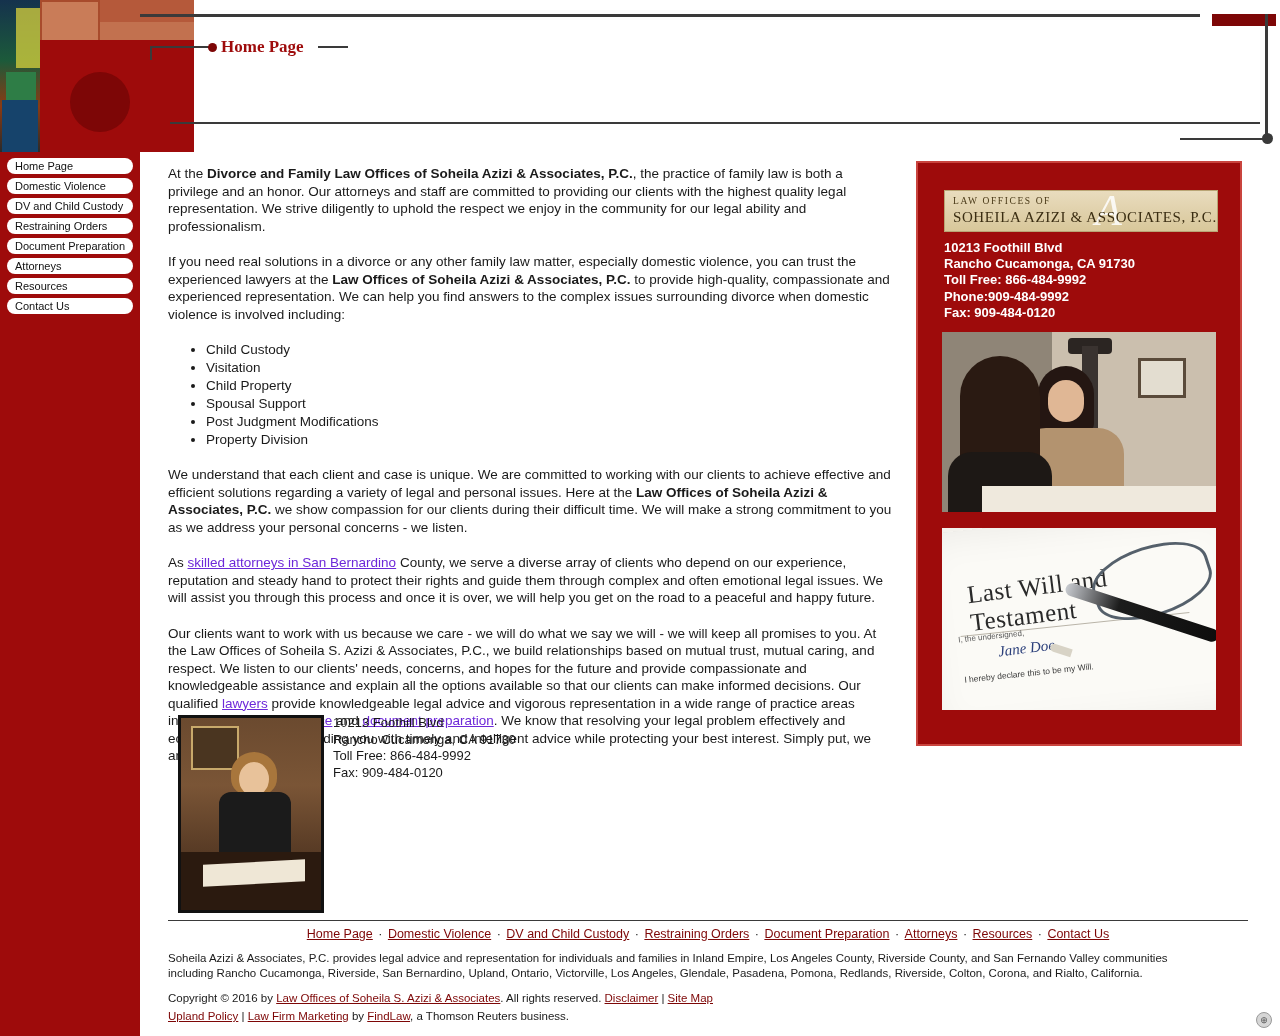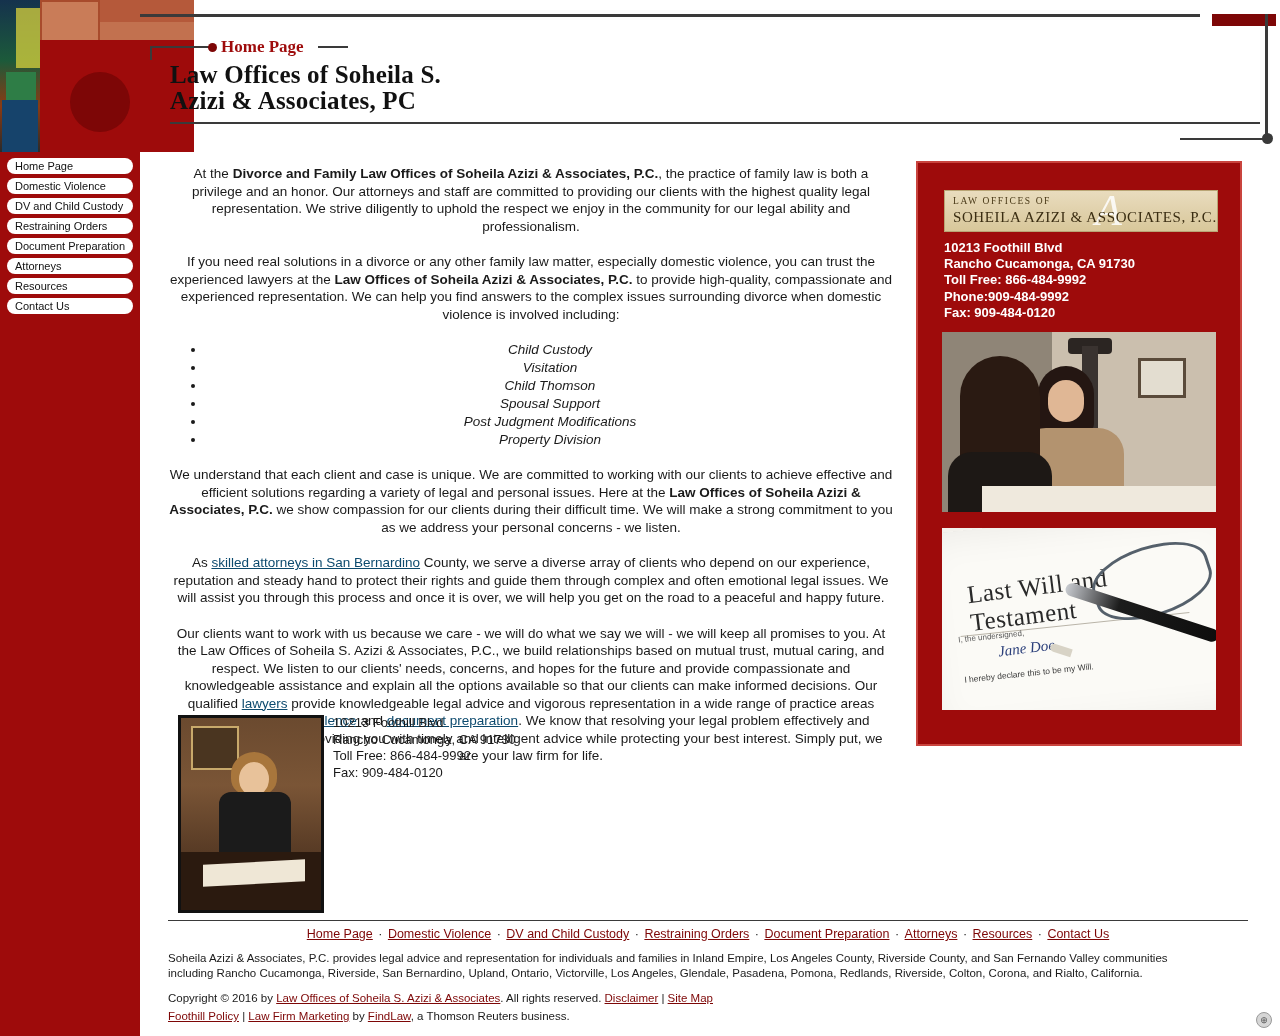--- a/index.html
+++ b/index.html
@@ -105,29 +105,29 @@
     line-height: 16px;
     padding-left: 8px;
     text-decoration: none;
     white-space: nowrap;
     overflow: hidden;
   }
 
   
   .main {
     position: absolute; left: 168px; top: 165px; width: 726px;
-    font-size: 13.5px; line-height: 17.5px; color: #1a1a1a; text-align: center;
+    font-size: 13.5px; line-height: 17.5px; color: #1a1a1a;
   }
   .main p { margin: 0 0 18px 0; }
   .main strong { font-weight: 700; }
   .main ul { margin: 0 0 18px 0; padding-left: 38px; }
   .main li { margin: 0 0 1px 0; font-size: 13.5px; line-height: 17px; }
-  .main a { color: #0c4a6e; }
-
-  .bullets-wrap { margin-top: -4px; font-style: italic; }
+  .main a { color: #6d28d9; }
+
+  .bullets-wrap { margin-top: -4px; }
 
   
   .photo-addr {
     position: absolute; left: 178px; top: 715px; width: 520px;
   }
   .attorney-photo {
     width: 146px; height: 198px; float: left;
     border: 3px solid #111;
     background: linear-gradient(180deg,#6b4a2f 0%, #7a5536 35%, #3a2416 100%);
     position: relative; overflow: hidden;
@@ -304,24 +304,20 @@
   <div class="topline-v"></div>
   <div class="topline-h2"></div>
   <div class="topline-h3"></div>
   <div class="topline-v2"></div>
   <div class="topline-h4"></div>
   <div class="dot-left"></div>
   <div class="dot-right"></div>
 
   <div class="home-page-label">Home Page</div>
 
-  <div class="firm-title">
-    <span>Law Offices of Soheila S.</span><br>
-    <span>Azizi &amp; Associates, PC</span>
-  </div>
   <div class="title-rule"></div>
 
   <div class="nav">
     <a class="nav-item" href="#">Home Page</a>
     <a class="nav-item" href="#">Domestic Violence</a>
     <a class="nav-item" href="#">DV and Child Custody</a>
     <a class="nav-item" href="#">Restraining Orders</a>
     <a class="nav-item" href="#">Document Preparation</a>
     <a class="nav-item" href="#">Attorneys</a>
     <a class="nav-item" href="#">Resources</a>
@@ -329,21 +325,21 @@
   </div>
 
   <div class="main">
     <p><span>At the </span><strong>Divorce and Family Law Offices of Soheila Azizi &amp; Associates, P.C.</strong><span>,   the practice of family law is both a privilege and an honor.  Our attorneys  and staff are committed to providing our clients with the highest  quality legal representation.  We strive diligently to uphold the  respect we enjoy in the community for our legal ability and  professionalism.</span></p>
 
     <p><span>If  you need real solutions in a divorce or any other family law matter, especially domestic violence, you can trust the experienced lawyers at  the </span><strong>Law Offices of Soheila Azizi &amp; Associates, P.C.</strong><span> to provide high-quality, compassionate and experienced representation.   We can help you find answers to the complex issues surrounding divorce when domestic violence is involved including:</span></p>
 
     <ul class="bullets-wrap">
       <li>Child Custody</li>
       <li>Visitation</li>
-      <li>Child Thomson</li>
+      <li>Child Property</li>
       <li>Spousal Support</li>
       <li>Post Judgment Modifications</li>
       <li>Property Division</li>
     </ul>
 
     <p><span>We  understand that each client and case is unique.  We are committed to  working with our clients to achieve effective and efficient solutions  regarding a variety of legal and personal issues.  Here at the </span><strong>Law Offices of Soheila Azizi &amp; Associates, P.C.</strong><span> we show compassion for our clients during their difficult time.  We  will make a strong commitment to you as we address your personal  concerns - we listen.</span></p>
 
     <p><span>As  </span><a href="#">skilled attorneys in San Bernardino</a><span> County, we serve a diverse array of clients who  depend on our experience, reputation and steady hand to protect their  rights and guide them through complex and often emotional legal issues.   We will assist you through this process and once it is over, we will  help you get on the road to a peaceful and happy future.</span></p>
 
     <p><span>Our  clients want to work with us because we care - we will do what we say  we will - we will keep all promises to you. At the Law Offices of Soheila S. Azizi &amp; Associates, P.C., we build relationships based on mutual trust, mutual caring, and respect. We listen to our clients' needs, concerns, and hopes for the future and provide compassionate and knowledgeable assistance and explain all the options available so that our clients can make informed decisions. Our qualified </span><a href="#">lawyers</a><span> provide knowledgeable legal advice and vigorous representation in a wide range of practice areas including </span><a href="#">domestic violence</a><span> and </span><a href="#">document preparation</a><span>. We know that resolving your legal problem effectively and economically means providing you with timely and intelligent advice while protecting your best interest. Simply put, we are your law firm for life.</span></p>
@@ -410,18 +406,18 @@
 
   <div class="footer-rule"></div>
   <div class="footer-nav">
     <a href="#">Home Page</a><span class="sep"> · </span><a href="#">Domestic Violence</a><span class="sep"> · </span><a href="#">DV and Child Custody</a><span class="sep"> · </span><a href="#">Restraining Orders</a><span class="sep"> · </span><a href="#">Document Preparation</a><span class="sep"> · </span><a href="#">Attorneys</a><span class="sep"> · </span><a href="#">Resources</a><span class="sep"> · </span><a href="#">Contact Us</a>
   </div>
 
   <div class="footer-desc">Soheila Azizi &amp; Associates, P.C. provides legal advice and representation for individuals and families in Inland Empire, Los Angeles County, Riverside County, and San Fernando Valley communities including Rancho Cucamonga, Riverside, San Bernardino, Upland, Ontario, Victorville, Los Angeles, Glendale, Pasadena, Pomona, Redlands, Riverside, Colton, Corona, and Rialto, California.</div>
 
   <div class="footer-copy">
     <div class="row1"><span>Copyright © 2016 by </span><a href="#">Law Offices of Soheila S. Azizi &amp; Associates</a><span>. All rights reserved. </span><a href="#">Disclaimer</a><span> | </span><a href="#">Site Map</a></div>
-    <div class="row2"><a href="#">Foothill Policy</a><span> | </span><a href="#">Law Firm Marketing</a><span> by </span><a href="#">FindLaw</a><span>, a Thomson Reuters business.</span></div>
+    <div class="row2"><a href="#">Upland Policy</a><span> | </span><a href="#">Law Firm Marketing</a><span> by </span><a href="#">FindLaw</a><span>, a Thomson Reuters business.</span></div>
   </div>
 
   <div class="corner-badge">⊕</div>
 
 </div>
 
 </body></html>

